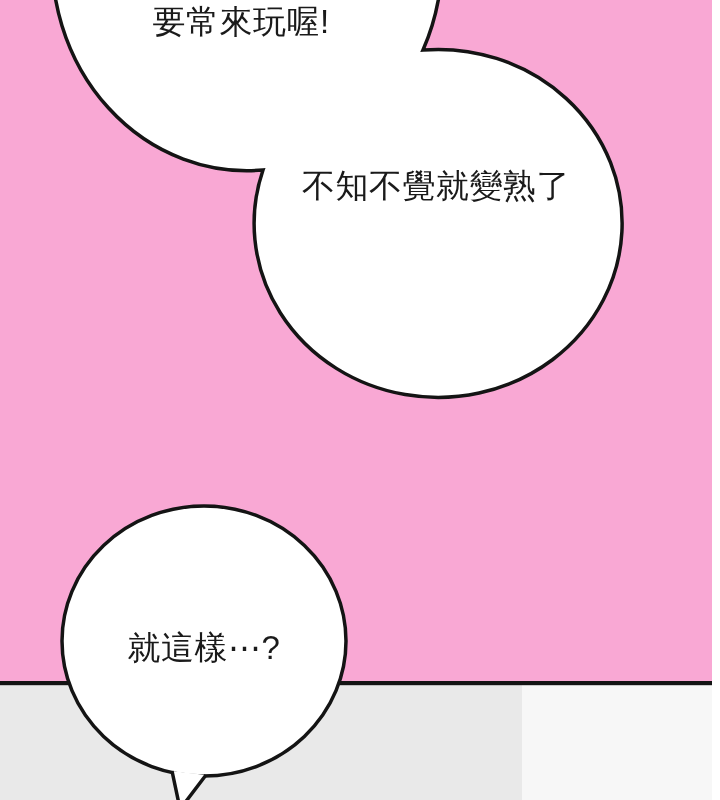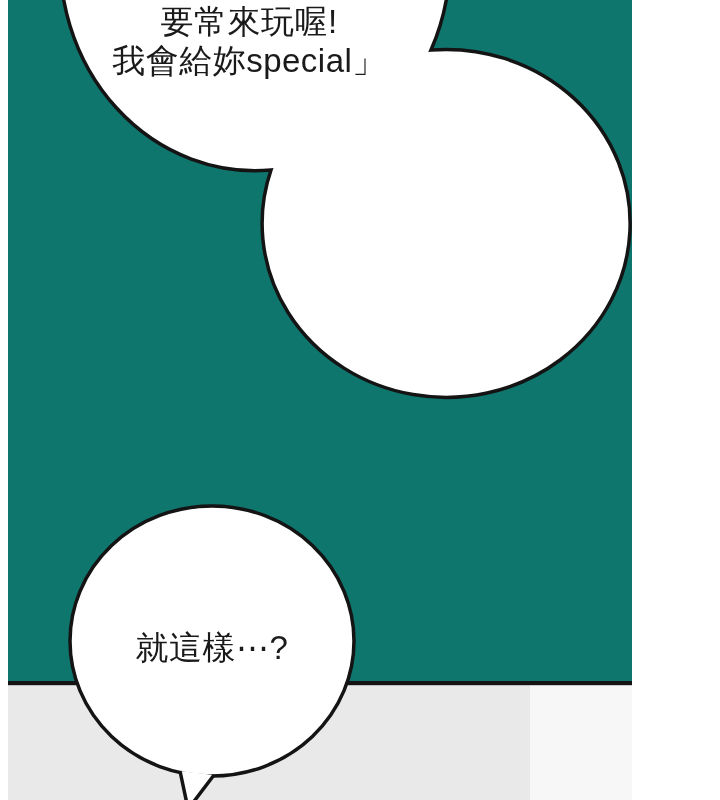--- a/index.html
+++ b/index.html
@@ -2,26 +2,25 @@
 <html><head>
 <meta charset="utf-8">
 <style>
   html, body {
     margin: 0;
     padding: 0;
     background: #ffffff;
   }
   .canvas {
     position: relative;
-    width: 624px;
+    width: 712px;
     height: 800px;
     overflow: hidden;
-    background: #0f766e;
+    background: #f9a8d4;
     font-family: "Liberation Sans", "DejaVu Sans", sans-serif;
-    margin-left: 8px;
   }
   .panel-art {
     position: absolute;
     left: 0;
     top: 0;
   }
   .ink-stroke {
     fill: #ffffff;
     stroke: #141414;
     stroke-width: 3.5;
@@ -59,23 +58,23 @@
              A 184 174 0 1 1 263 170
              Z"></path>
 
     <ellipse class="ink-stroke" cx="204" cy="641" rx="142" ry="135"></ellipse>
 
     <path class="ink-stroke" d="M 172 771 L 179 804 L 184 804 L 206 775"></path>
   </svg>
 
   <div class="speech-text txt-top">
     <div class="line">要常來玩喔!</div>
-    <div class="line">我會給妳special」</div>
   </div>
 
   <div class="speech-text txt-middle">
+    <div class="line">不知不覺就變熟了</div>
   </div>
 
   <div class="speech-text txt-bottom">
     <div class="line">就這樣⋯?</div>
   </div>
 
 </div>
 
 </body></html>

